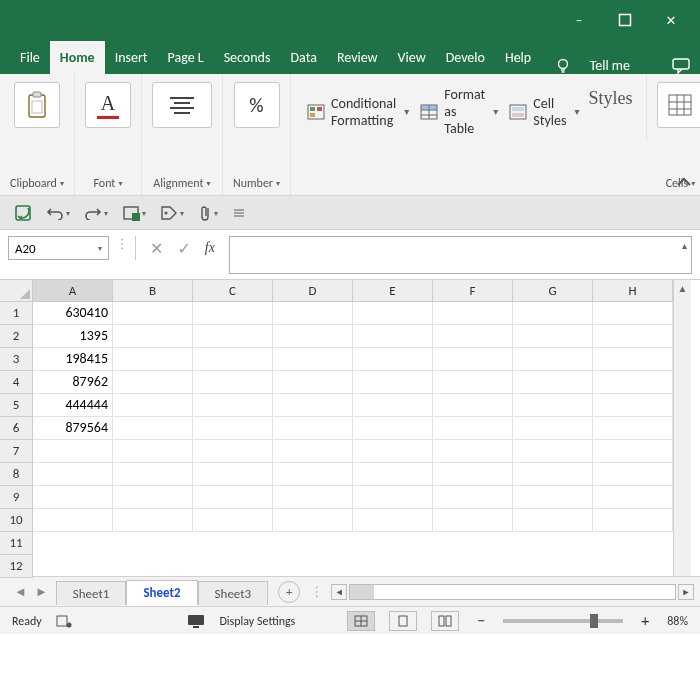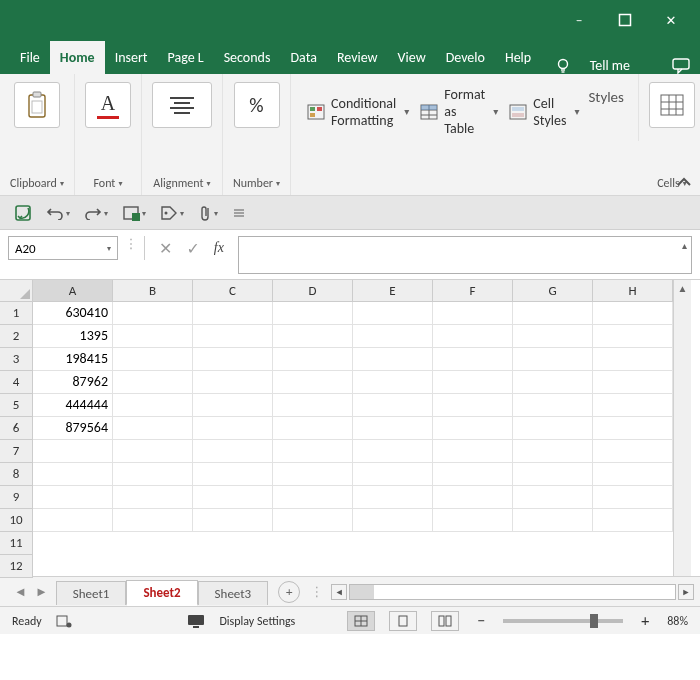--- a/index.html
+++ b/index.html
@@ -13,46 +13,46 @@
   .ribbon { background: #f3f3f3; border-bottom: 1px solid #d6d6d6; height: 122px; display: flex; align-items: flex-start; position: relative; }
   .ribbon-group { display: flex; flex-direction: column; align-items: center; justify-content: space-between; height: 100%; padding: 8px 10px 0 10px; border-right: 1px solid #e3e3e3; }
   .ribbon-group:last-child { border-right: none; }
   .big-btn { border: 1px solid #c8c8c8; border-radius: 3px; width: 46px; height: 46px; display: flex; align-items: center; justify-content: center; font-size: 22px; color: #333; background:#fff; margin-bottom:4px; }
   .big-btn.wide { width: 60px; }
   .group-label { font-size: 12px; color: #555; padding: 3px 0 5px; display:flex; align-items:center; gap:3px;text-align:right;}
   .styles-group { flex: 1; padding: 8px 14px 0 14px; display:flex; flex-direction:row; border-right:1px solid #e3e3e3;gap:7px;}
   .style-item { display: flex; align-items: center; gap: 6px; font-size: 14px; color: #333; padding: 4px 2px; cursor:pointer; }
   .style-item svg { flex-shrink:0; }
   .caret { font-size: 10px; color: #666; margin-left:2px;}
-  .styles-label { text-align: center; font-size: 15px; color: #555; margin-top: 6px; padding-bottom:5px;}
+  .styles-label { text-align: center; font-size: 18px; color: #555; margin-top: 6px; padding-bottom:5px;font-family:Liberation Serif, serif;}
   .collapse-arrow { position: absolute; right: 8px; bottom: 4px; color: #555; cursor:pointer;}
   .qat { background: #e6e6e6; height: 34px; display: flex; align-items: center; gap: 14px; padding: 0 14px; border-bottom:1px solid #d0d0d0;}
   .qat .btn { color:#4a4a4a; cursor:pointer; display:flex; align-items:center; gap:2px;}
   .namebox-row { background: #fff; height: 50px; display: flex; align-items: flex-start; border-bottom: 1px solid #d0d0d0; padding:6px 8px 0 8px; gap:6px;}
-  .namebox { width: 110px; height: 24px; border: 1px solid #b0b0b0; display: flex; align-items: center; padding: 0 6px; font-size:13px; justify-content:space-between;}
+  .namebox { width: 101px; height: 24px; border: 1px solid #b0b0b0; display: flex; align-items: center; padding: 0 6px; font-size:13px; justify-content:space-between;}
   .nb-divider { width:1px; background:#ccc; height:24px; }
   .fx-btns { display:flex; align-items:center; gap:14px; padding:0 8px; color:#9a9a9a; height:24px;}
   .fx { font-style: italic; font-family: "Times New Roman", serif; font-size:14px; color:#444;}
   .formula-bar { flex:1; border:1px solid #b0b0b0; height:38px; background:#fff; position:relative;}
   .formula-bar .expand { position:absolute; right:4px; top:2px; color:#666; cursor:pointer; font-size:10px;}
   .grid-wrap { display:flex; height: 296px; background:#fff; position:relative;}
   .grid-wrap .select-all { width:33px; height:22px; background:#eee; border-right:1px solid #ccc; border-bottom:1px solid #ccc; position:relative;}
   .grid-wrap .select-all::after { content:""; position:absolute; right:2px; bottom:2px; border-style:solid; border-width:0 0 10px 10px; border-color: transparent transparent #bcbcbc transparent;}
   .col-headers { display:flex; height:22px; }
   .col-h { width:80px; background:#eee; border-right:1px solid #ccc; border-bottom:1px solid #ccc; text-align:center; font-size:13px; color:#333; line-height:21px;}
   .row-h { width:33px; background:#eee; border-right:1px solid #ccc; border-bottom:1px solid #ccc; text-align:center; font-size:13px; color:#333; line-height:22px; height:23px;}
   .cell { width:80px; height:23px; border-right:1px solid #e2e2e2; border-bottom:1px solid #e2e2e2; padding:0 4px; font-size:14px; font-family: Calibri, Arial, sans-serif; line-height:22px; overflow:hidden;}
   .cell.num { text-align:right; }
   .col-h.sel { background:#d8d8d8; }
   .vscroll { width:18px; background:#f0f0f0; border-left:1px solid #d0d0d0; display:flex; flex-direction:column; align-items:center; padding-top:2px;}
   .vscroll .arrow { font-size:10px; color:#666; cursor:pointer; height:16px;}
   .sheet-tabs { height:30px; background:#f3f3f3; border-top:1px solid #d0d0d0; display:flex; align-items:center; font-size:13px; padding:0 6px;}
   .sheet-nav { display:flex; gap:8px; color:#888; padding:0 8px;}
   .sheet-tab { padding:4px 16px; border:1px solid #c2c2c2; border-bottom:none; background:#ececec; color:#555; margin-top:2px; cursor:pointer; border-radius:0;}
-  .sheet-tab.active { background:#fff; color:#b91c1c; font-weight:600; border-bottom:2px solid #fff; margin-bottom:-1px;}
+  .sheet-tab.active { background:#fff; color:#1d4ed8; font-weight:600; border-bottom:2px solid #fff; margin-bottom:-1px;}
   .add-sheet { width:22px; height:22px; border:1px solid #bcbcbc; border-radius:50%; display:flex; align-items:center; justify-content:center; margin:0 10px; color:#666; cursor:pointer;}
   .hscroll { flex:1; display:flex; align-items:center; gap:2px;}
   .hscroll .track { flex:1; height:16px; border:1px solid #bcbcbc; background:#fff; position:relative;}
   .hscroll .arrow { width:16px; height:16px; border:1px solid #bcbcbc; display:flex; align-items:center; justify-content:center; font-size:9px; color:#555; cursor:pointer;}
   .status { height:28px; background:#f3f3f3; border-top:1px solid #d0d0d0; display:flex; align-items:center; font-size:12px; color:#333; padding:0 12px; gap:14px;}
   .status .spacer { flex:1; }
   .view-btn { width:28px; height:20px; border:1px solid #bcbcbc; display:flex; align-items:center; justify-content:center; cursor:pointer;}
   .view-btn.active { background:#d8d8d8;}
   .zoom-slider { width:120px; height:4px; background:#bcbcbc; position:relative;}
   .zoom-slider .thumb { position:absolute; width:8px; height:14px; background:#666; top:-5px; left:72%;}

